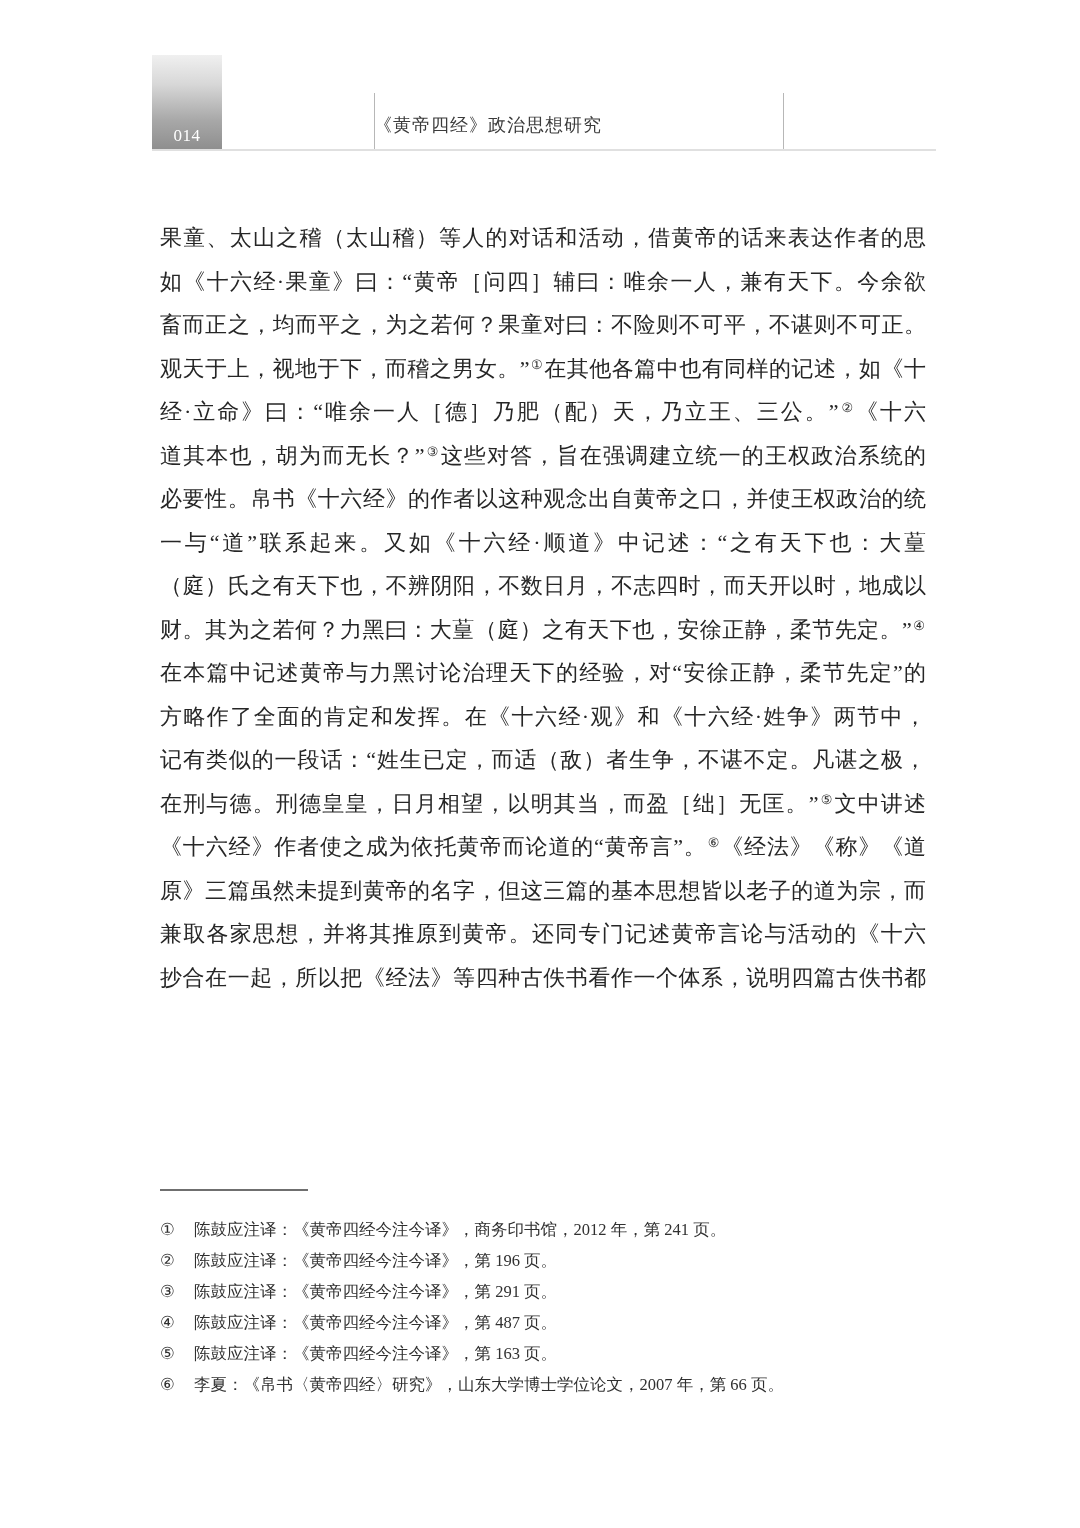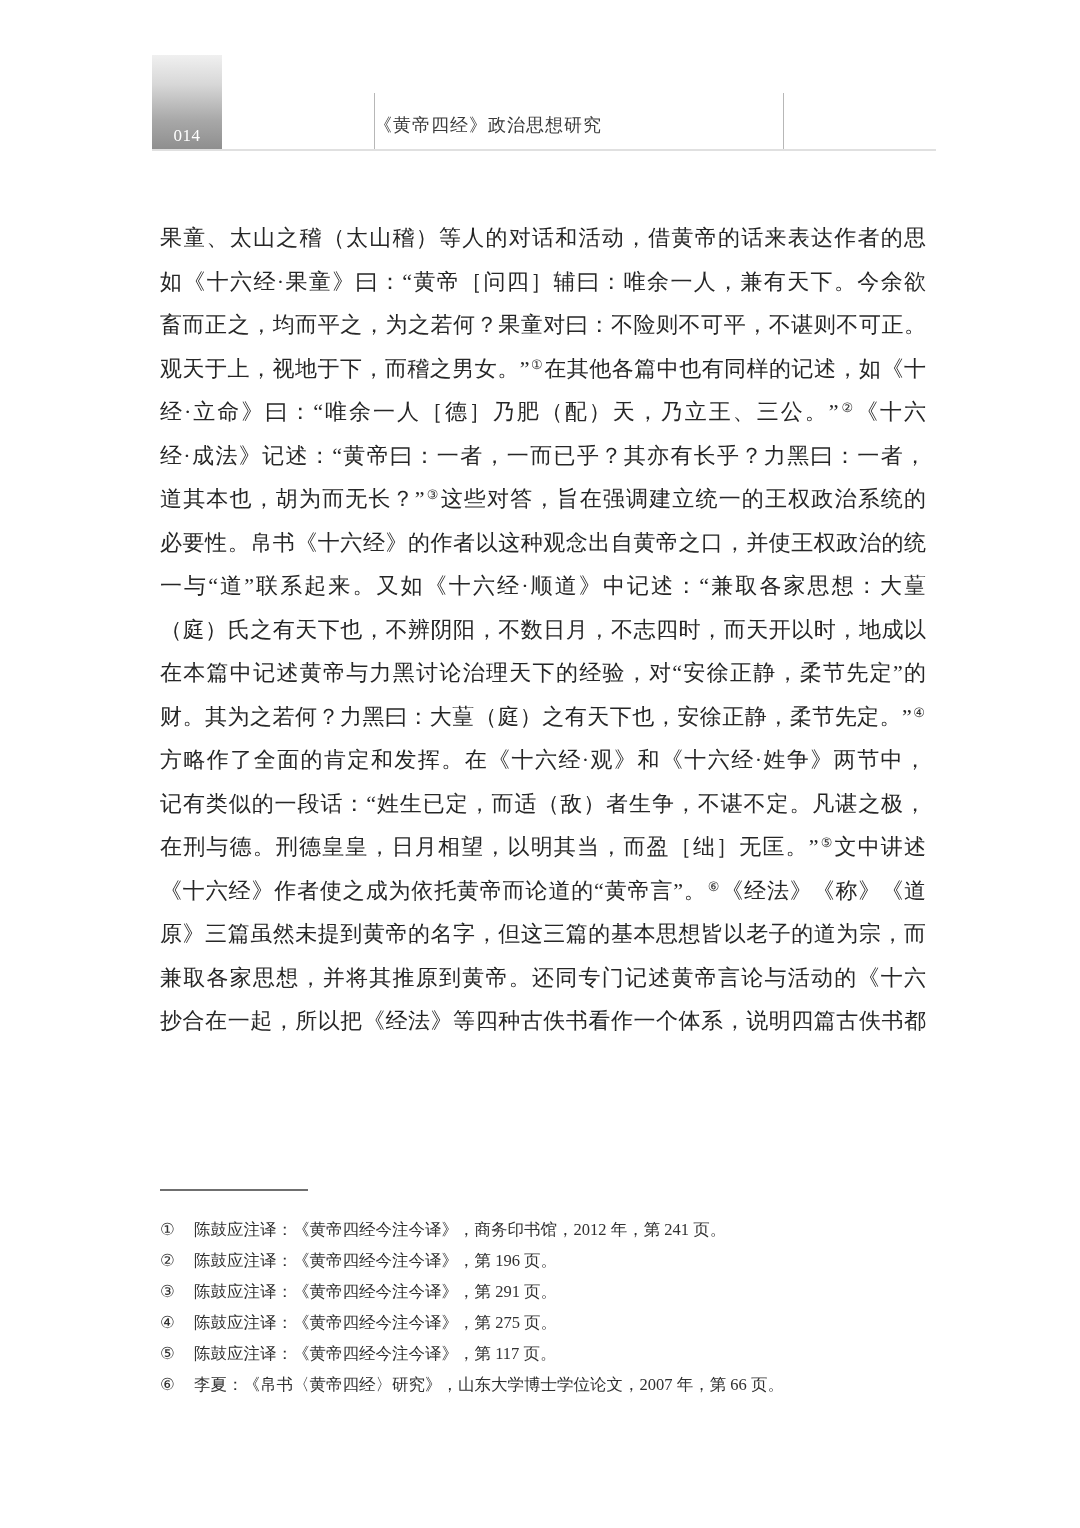--- a/index.html
+++ b/index.html
@@ -74,27 +74,26 @@
   <div class="header-title">《黄帝四经》政治思想研究</div>
   <div class="vline vline-right"></div>
   <div class="header-rule"></div>
 
   <div class="body-text">
       <div class="text-line">果童、太山之稽（太山稽）等人的对话和活动，借黄帝的话来表达作者的思想。</div>
       <div class="text-line">如《十六经·果童》曰：“黄帝［问四］辅曰：唯余一人，兼有天下。今余欲</div>
       <div class="text-line">畜而正之，均而平之，为之若何？果童对曰：不险则不可平，不谌则不可正。</div>
       <div class="text-line">观天于上，视地于下，而稽之男女。”<sup class="fnref">①</sup>在其他各篇中也有同样的记述，如《十六</div>
       <div class="text-line">经·立命》曰：“唯余一人［德］乃肥（配）天，乃立王、三公。”<sup class="fnref">②</sup>《十六</div>
-      <div class="text-line">经·成法》记述：“黄帝曰：一者，一而已乎？其亦有长乎？力黑曰：一者，</div>
       <div class="text-line">道其本也，胡为而无长？”<sup class="fnref">③</sup>这些对答，旨在强调建立统一的王权政治系统的</div>
       <div class="text-line">必要性。帛书《十六经》的作者以这种观念出自黄帝之口，并使王权政治的统</div>
-      <div class="text-line">一与“道”联系起来。又如《十六经·顺道》中记述：“兼取各家思想：大葟</div>
+      <div class="text-line">一与“道”联系起来。又如《十六经·顺道》中记述：“之有天下也：大葟</div>
       <div class="text-line">（庭）氏之有天下也，不辨阴阳，不数日月，不志四时，而天开以时，地成以</div>
+      <div class="text-line">财。其为之若何？力黑曰：大葟（庭）之有天下也，安徐正静，柔节先定。”<sup class="fnref">④</sup></div>
       <div class="text-line">在本篇中记述黄帝与力黑讨论治理天下的经验，对“安徐正静，柔节先定”的</div>
-      <div class="text-line">财。其为之若何？力黑曰：大葟（庭）之有天下也，安徐正静，柔节先定。”<sup class="fnref">④</sup></div>
       <div class="text-line">方略作了全面的肯定和发挥。在《十六经·观》和《十六经·姓争》两节中，</div>
       <div class="text-line">记有类似的一段话：“姓生已定，而适（敌）者生争，不谌不定。凡谌之极，</div>
       <div class="text-line">在刑与德。刑德皇皇，日月相望，以明其当，而盈［绌］无匡。”<sup class="fnref">⑤</sup>文中讲述</div>
       <div class="text-line">《十六经》作者使之成为依托黄帝而论道的“黄帝言”。<sup class="fnref">⑥</sup>《经法》《称》《道</div>
       <div class="text-line">原》三篇虽然未提到黄帝的名字，但这三篇的基本思想皆以老子的道为宗，而</div>
       <div class="text-line">兼取各家思想，并将其推原到黄帝。还同专门记述黄帝言论与活动的《十六经》</div>
       <div class="text-line">抄合在一起，所以把《经法》等四种古佚书看作一个体系，说明四篇古佚书都</div>
     </div>
 
   <div class="fn-divider"></div>
@@ -106,25 +105,25 @@
       <div class="footnote">
         <span class="fn-marker">②</span>
         <span class="fn-text">陈鼓应注译：《黄帝四经今注今译》，第 196 页。</span>
       </div>
       <div class="footnote">
         <span class="fn-marker">③</span>
         <span class="fn-text">陈鼓应注译：《黄帝四经今注今译》，第 291 页。</span>
       </div>
       <div class="footnote">
         <span class="fn-marker">④</span>
-        <span class="fn-text">陈鼓应注译：《黄帝四经今注今译》，第 275 页。</span>
+        <span class="fn-text">陈鼓应注译：《黄帝四经今注今译》，第 487 页。</span>
       </div>
       <div class="footnote">
         <span class="fn-marker">⑤</span>
-        <span class="fn-text">陈鼓应注译：《黄帝四经今注今译》，第 117 页。</span>
+        <span class="fn-text">陈鼓应注译：《黄帝四经今注今译》，第 163 页。</span>
       </div>
       <div class="footnote">
         <span class="fn-marker">⑥</span>
         <span class="fn-text">李夏：《帛书〈黄帝四经〉研究》，山东大学博士学位论文，2007 年，第 66 页。</span>
       </div>
     </div>
 
 </div>
 
 </body></html>

